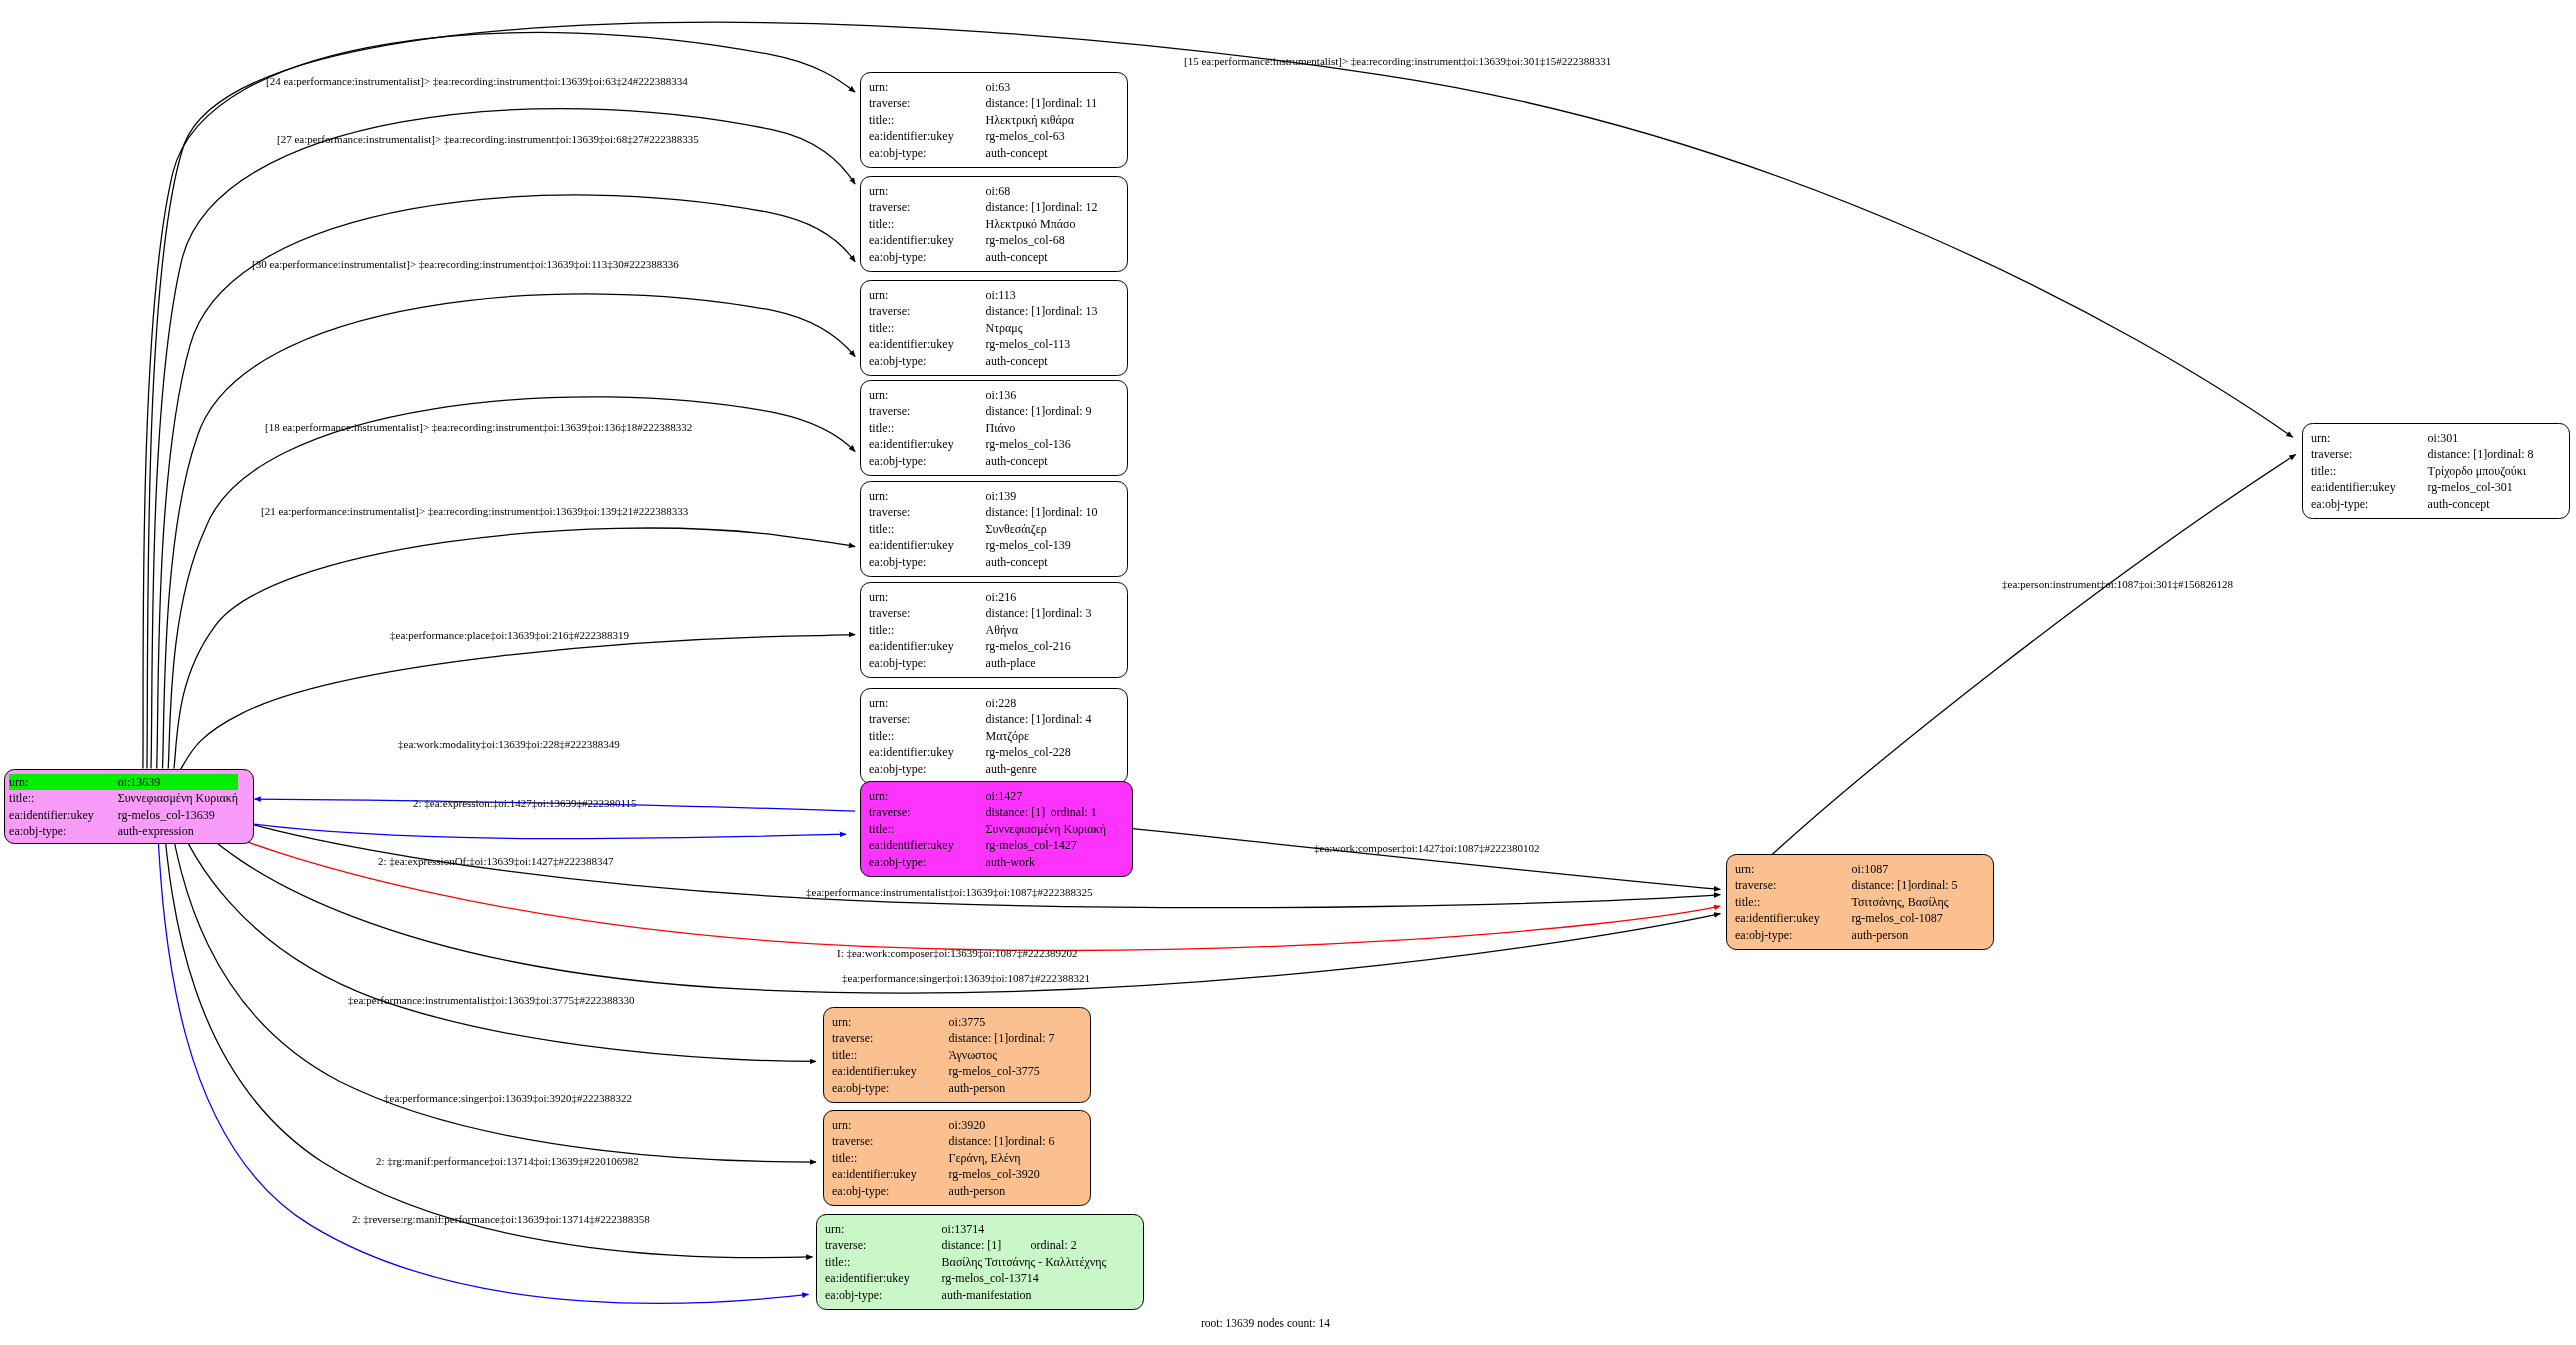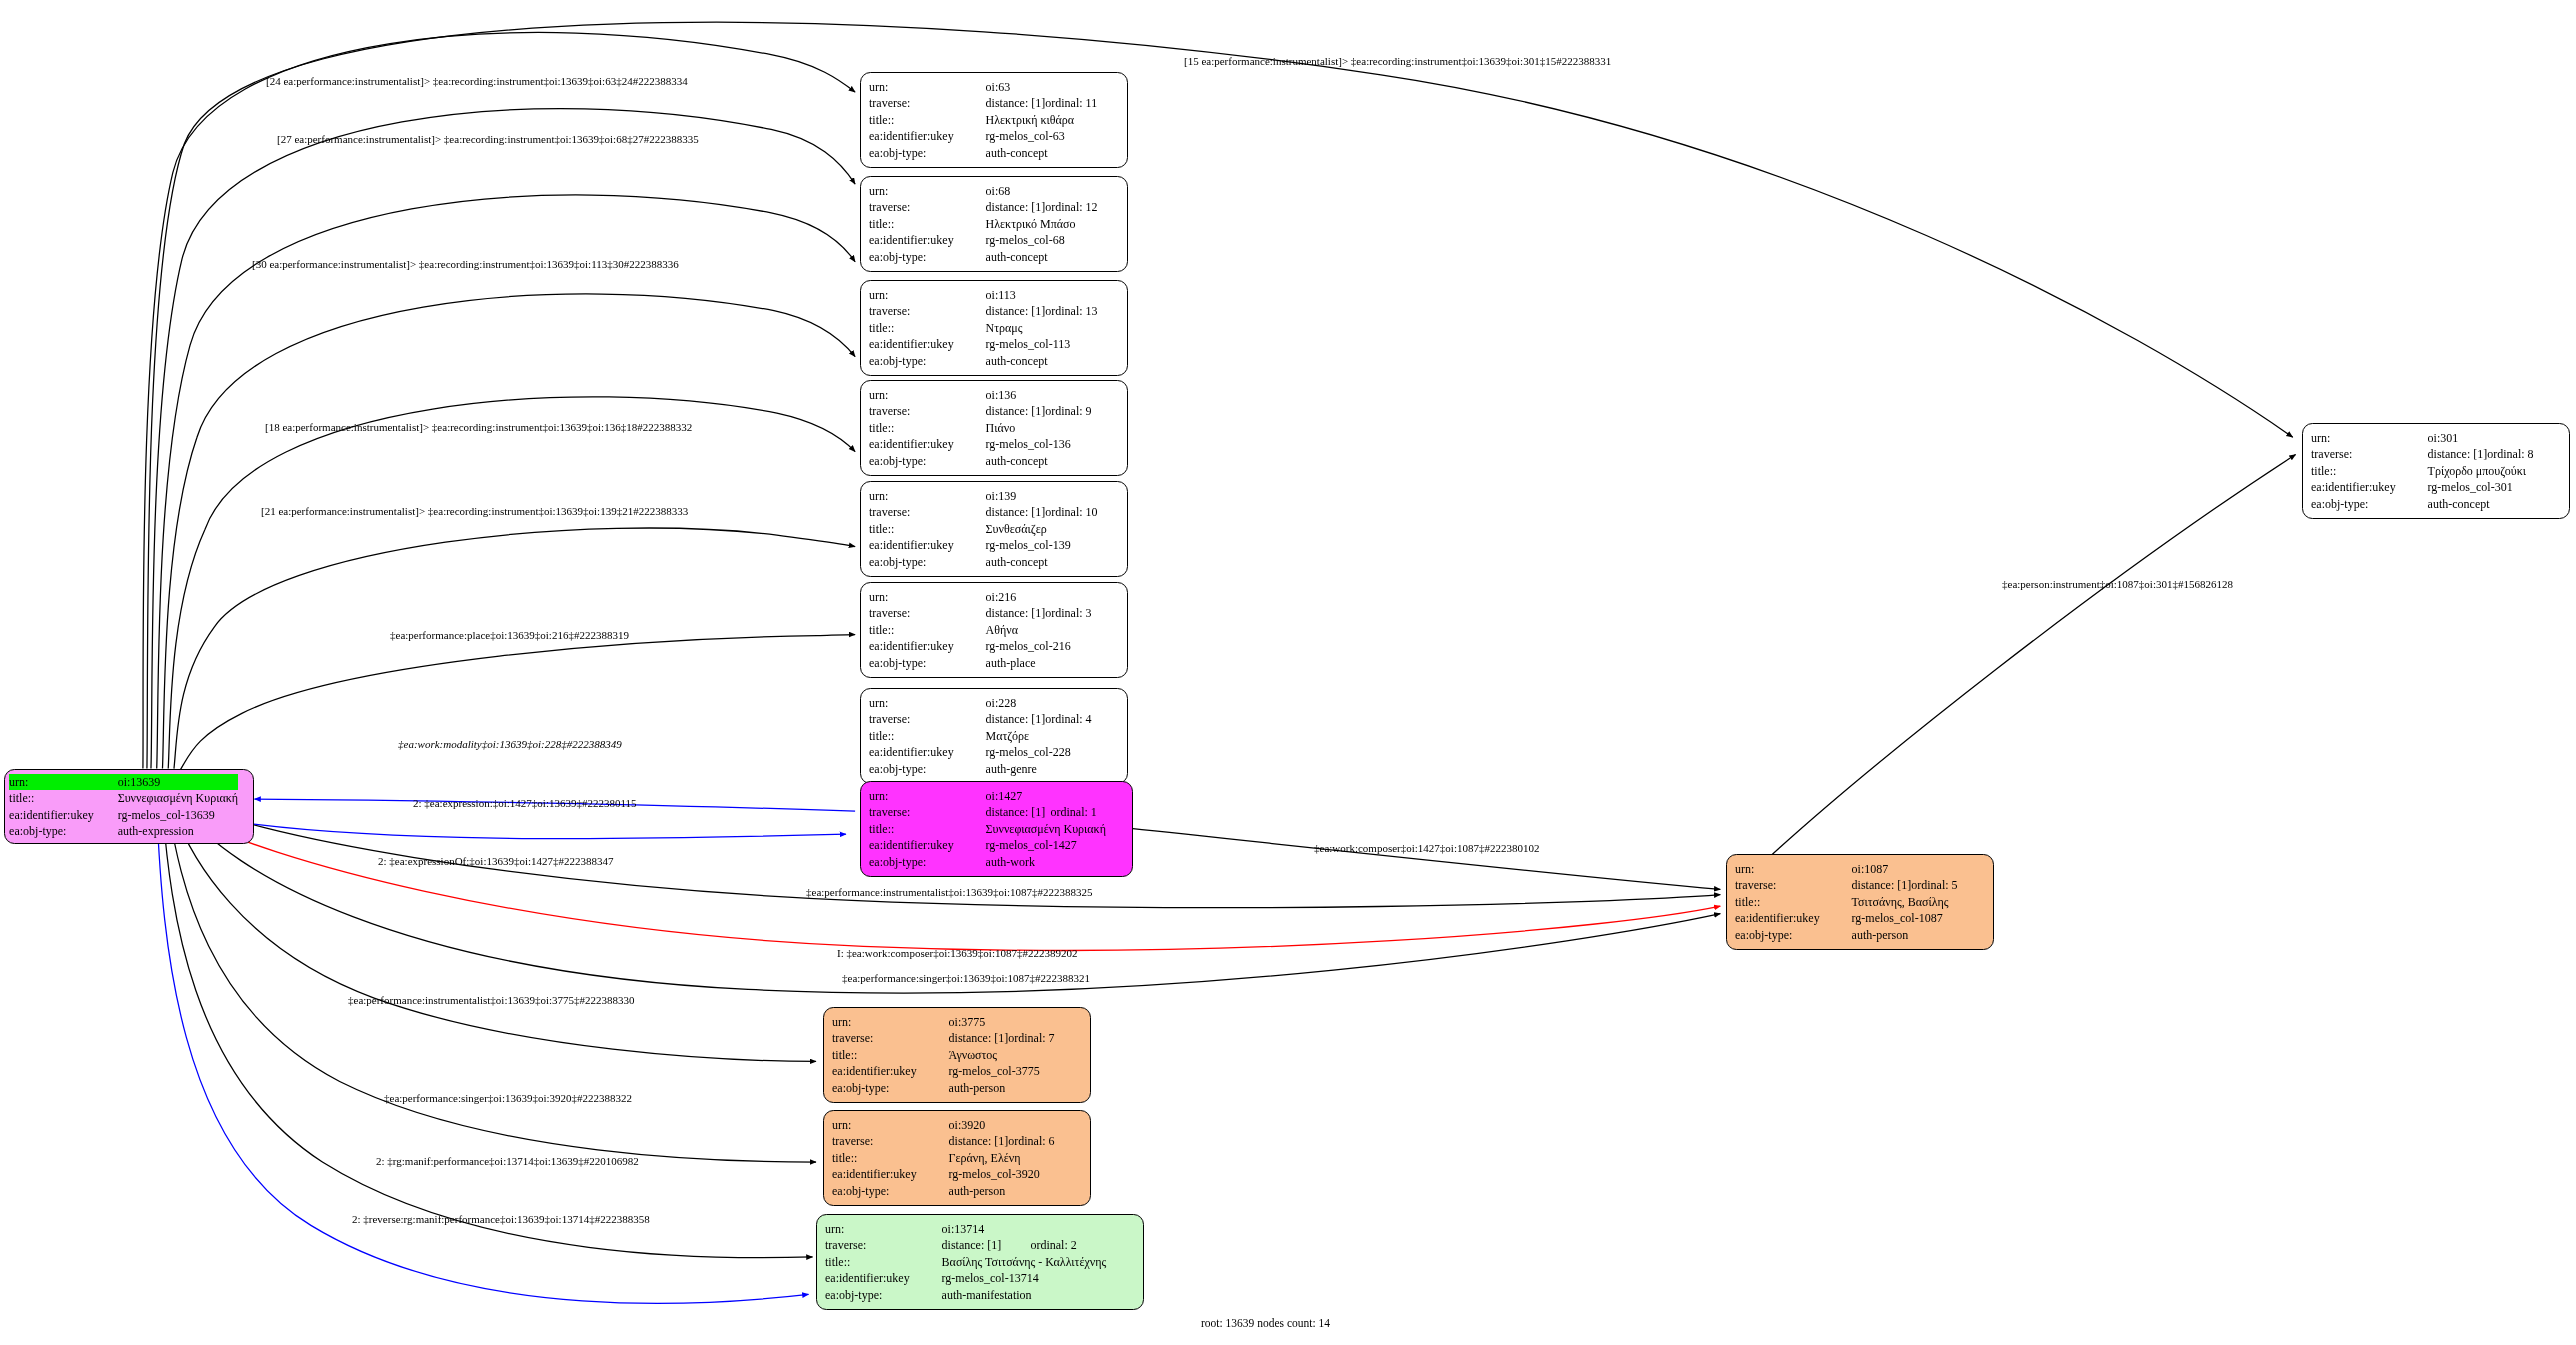--- a/index.html
+++ b/index.html
@@ -534,21 +534,21 @@
       </table>
   </div>
 
   <div class="edge-label" style="left:266px;  top:75px;text-align:center;">[24 ea:performance:instrumentalist]&gt; ‡ea:recording:instrument‡oi:13639‡oi:63‡24#222388334</div>
   <div class="edge-label" style="left:1184px; top:55px;">[15 ea:performance:instrumentalist]&gt; ‡ea:recording:instrument‡oi:13639‡oi:301‡15#222388331</div>
   <div class="edge-label" style="left:255px;  top:133px;margin-left:22px;">[27 ea:performance:instrumentalist]&gt; ‡ea:recording:instrument‡oi:13639‡oi:68‡27#222388335</div>
   <div class="edge-label" style="left:252px;  top:258px;">[30 ea:performance:instrumentalist]&gt; ‡ea:recording:instrument‡oi:13639‡oi:113‡30#222388336</div>
   <div class="edge-label" style="left:265px;  top:397px;margin-top:24px;">[18 ea:performance:instrumentalist]&gt; ‡ea:recording:instrument‡oi:13639‡oi:136‡18#222388332</div>
   <div class="edge-label" style="left:261px;  top:505px;">[21 ea:performance:instrumentalist]&gt; ‡ea:recording:instrument‡oi:13639‡oi:139‡21#222388333</div>
   <div class="edge-label" style="left:390px;  top:629px;">‡ea:performance:place‡oi:13639‡oi:216‡#222388319</div>
-  <div class="edge-label" style="left:398px;  top:738px;font-style:italic;">‡ea:work:modality‡oi:13639‡oi:228‡#222388349</div>
+  <div class="edge-label" style="left:398px;  top:738px;">‡ea:work:modality‡oi:13639‡oi:228‡#222388349</div>
   <div class="edge-label" style="left:397px;  top:797px;margin-left:16px;">2: ‡ea:expression:‡oi:1427‡oi:13639‡#222380115</div>
   <div class="edge-label" style="left:378px;  top:829px;margin-top:26px;">2: ‡ea:expressionOf:‡oi:13639‡oi:1427‡#222388347</div>
   <div class="edge-label" style="left:806px; top:886px;">‡ea:performance:instrumentalist‡oi:13639‡oi:1087‡#222388325</div>
   <div class="edge-label" style="left:1314px; top:842px;">‡ea:work:composer‡oi:1427‡oi:1087‡#222380102</div>
   <div class="edge-label" style="left:837px; top:947px;">I: ‡ea:work:composer‡oi:13639‡oi:1087‡#222389202</div>
   <div class="edge-label" style="left:842px; top:972px;">‡ea:performance:singer‡oi:13639‡oi:1087‡#222388321</div>
   <div class="edge-label" style="left:2002px; top:578px;">‡ea:person:instrument‡oi:1087‡oi:301‡#156826128</div>
   <div class="edge-label" style="left:348px;  top:994px;">‡ea:performance:instrumentalist‡oi:13639‡oi:3775‡#222388330</div>
   <div class="edge-label" style="left:384px;  top:1092px;">‡ea:performance:singer‡oi:13639‡oi:3920‡#222388322</div>
   <div class="edge-label" style="left:376px;  top:1155px;">2: ‡rg:manif:performance‡oi:13714‡oi:13639‡#220106982</div>

